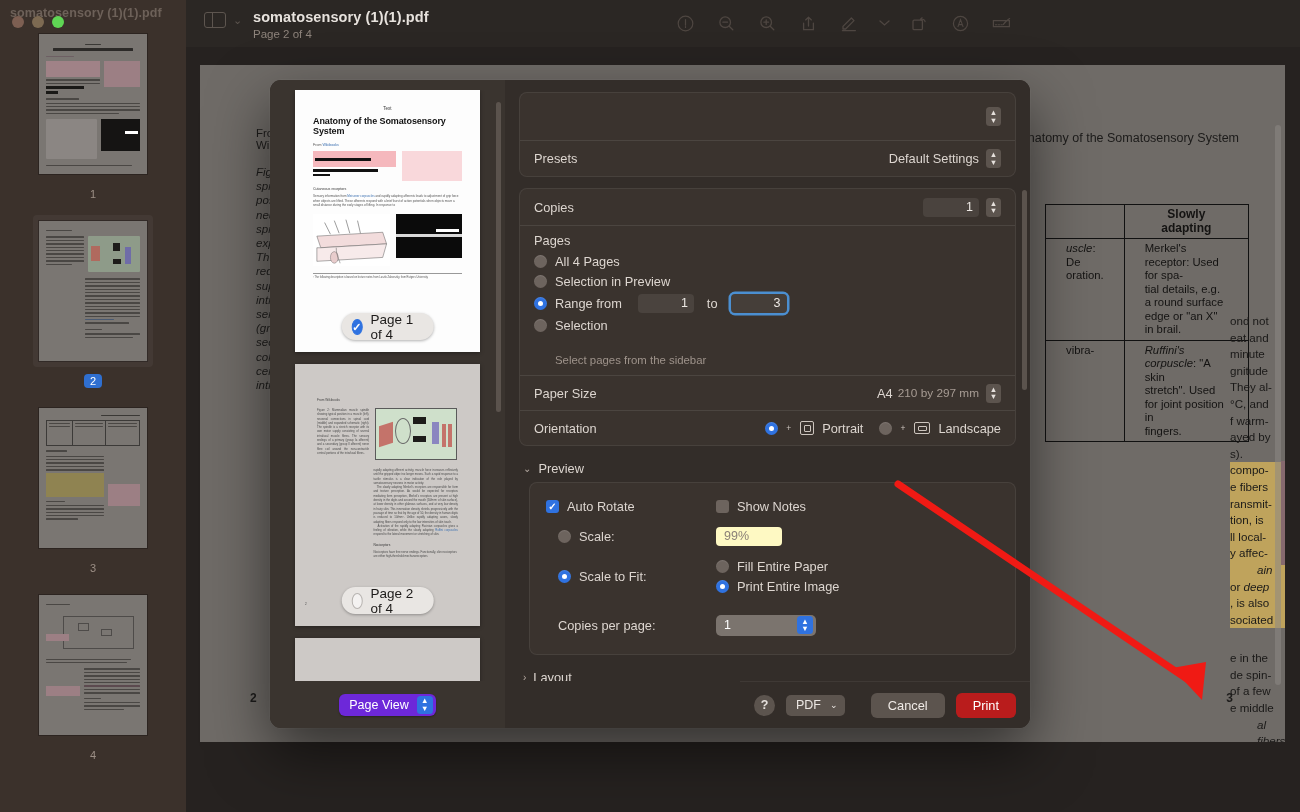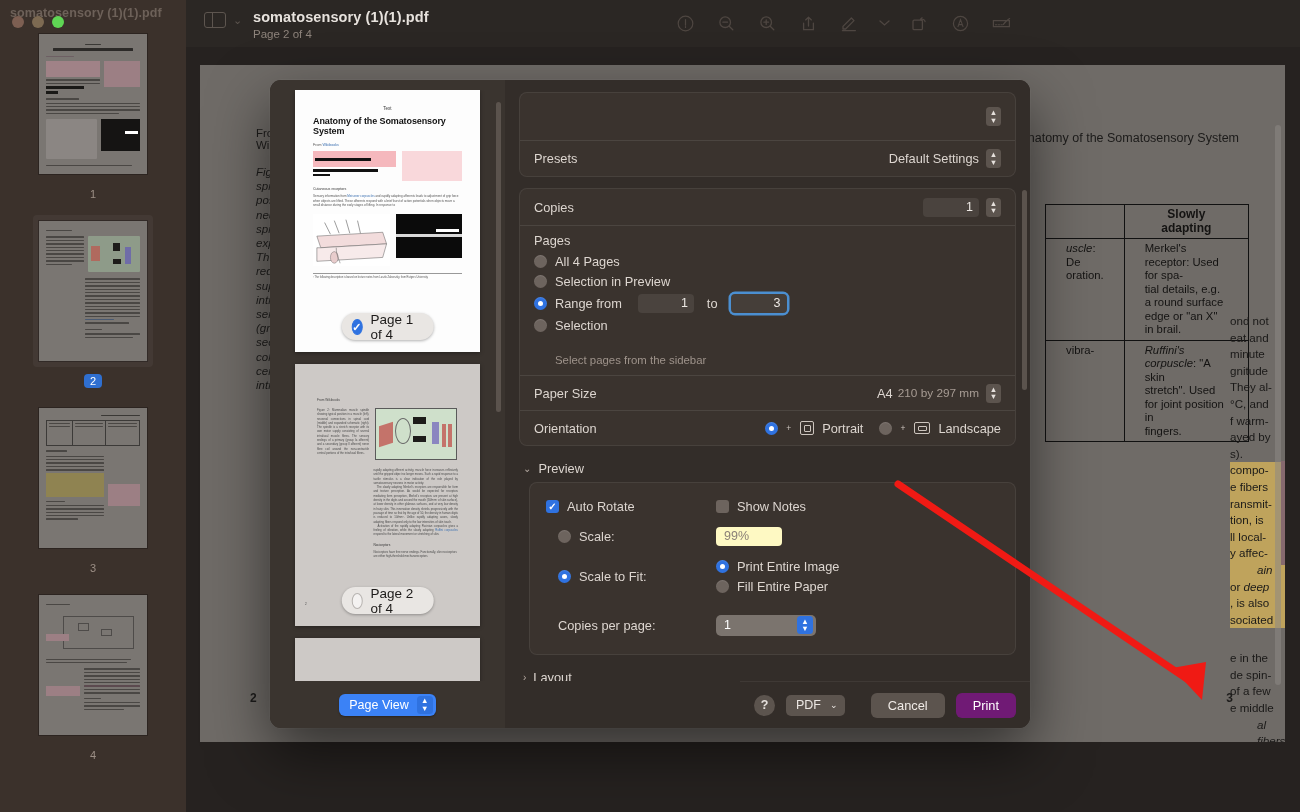--- a/index.html
+++ b/index.html
@@ -155,21 +155,21 @@
   .pg-badge span { font-size: 13.5px; color: #1d1b1a; }
   .radio-dot { width: 16px; height: 16px; border-radius: 50%; border: 1.4px solid #b7b3b0; background: #f4f2f1; position: relative; }
   .radio-dot.on { background: #2f72e0; border-color: #2f72e0; }
   .radio-dot.on:after { content:"✓"; position:absolute; inset:0; color:#fff; font-size:11px; line-height:14px; text-align:center; font-weight:bold; }
 
   .dlg-left-bar {
     position: absolute; left: 0; right: 0; bottom: 0; height: 47px;
     display: flex; align-items: center; justify-content: center;
   }
   .pv-select {
-    background: #3b82f6; border-radius: 6px; height: 22px; display: flex; align-items: center;
+    background: #6d28d9; border-radius: 6px; height: 22px; display: flex; align-items: center;
     padding: 0 3px 0 10px; gap: 8px; box-shadow: 0 1px 2px rgba(0,0,0,.3);
   }
   .pv-select span { font-size: 12.5px; color: #fff; }
   .stepper-blue {
     width: 16px; height: 18px; background: #2f72e0; border-radius: 3.5px;
     display: flex; flex-direction: column; align-items: center; justify-content: center;
     color: #fff; font-size: 7.5px; line-height: 7.5px;
   }
 
   .dlg-right {
@@ -257,21 +257,21 @@
   }
   .pdf-btn {
     background: #5c544e; border-radius: 5px; height: 21px; display: flex; align-items: center;
     gap: 9px; padding: 0 7px 0 10px; font-size: 12.5px; color: #ece7e3;
   }
   .btn {
     height: 25px; border-radius: 6px; display: flex; align-items: center; justify-content: center;
     padding: 0 17px; font-size: 12.8px;
   }
   .btn.cancel { background: #5c544e; color: #f0ebe7; }
-  .btn.print { background: #701a75; color: #fff; }
+  .btn.print { background: #b91c1c; color: #fff; }
 
   .scrollbar-v {
     position: absolute; right: 3px; top: 110px; width: 5px; height: 200px;
     background: #5b534d; border-radius: 3px;
   }
   .scrollbar-left {
     position: absolute; right: 4px; top: 12px; width: 5px; height: 310px;
     background: #5b534d; border-radius: 3px;
   }
 
@@ -826,26 +826,26 @@
                   <span>99%</span>
                 </div>
             </div>
 
             <div class="opt" style="padding-left:12px">
               <div class="radio on"></div>
               <div class="t">Scale to Fit:</div>
             </div>
             <div>
               <div class="opt">
+                <div class="radio"></div>
+                <div class="t">Fill Entire Paper</div>
+              </div>
+              <div class="opt">
                 <div class="radio on"></div>
                 <div class="t">Print Entire Image</div>
-              </div>
-              <div class="opt">
-                <div class="radio"></div>
-                <div class="t">Fill Entire Paper</div>
               </div>
             </div>
 
             <div class="opt" style="padding-left:12px;margin-top:8px">
               <div class="t">Copies per page:</div>
             </div>
             <div class="opt" style="margin-top:8px">
               <div class="cpp-select">
                 <span>1</span>
                 <div class="spacer"></div>

